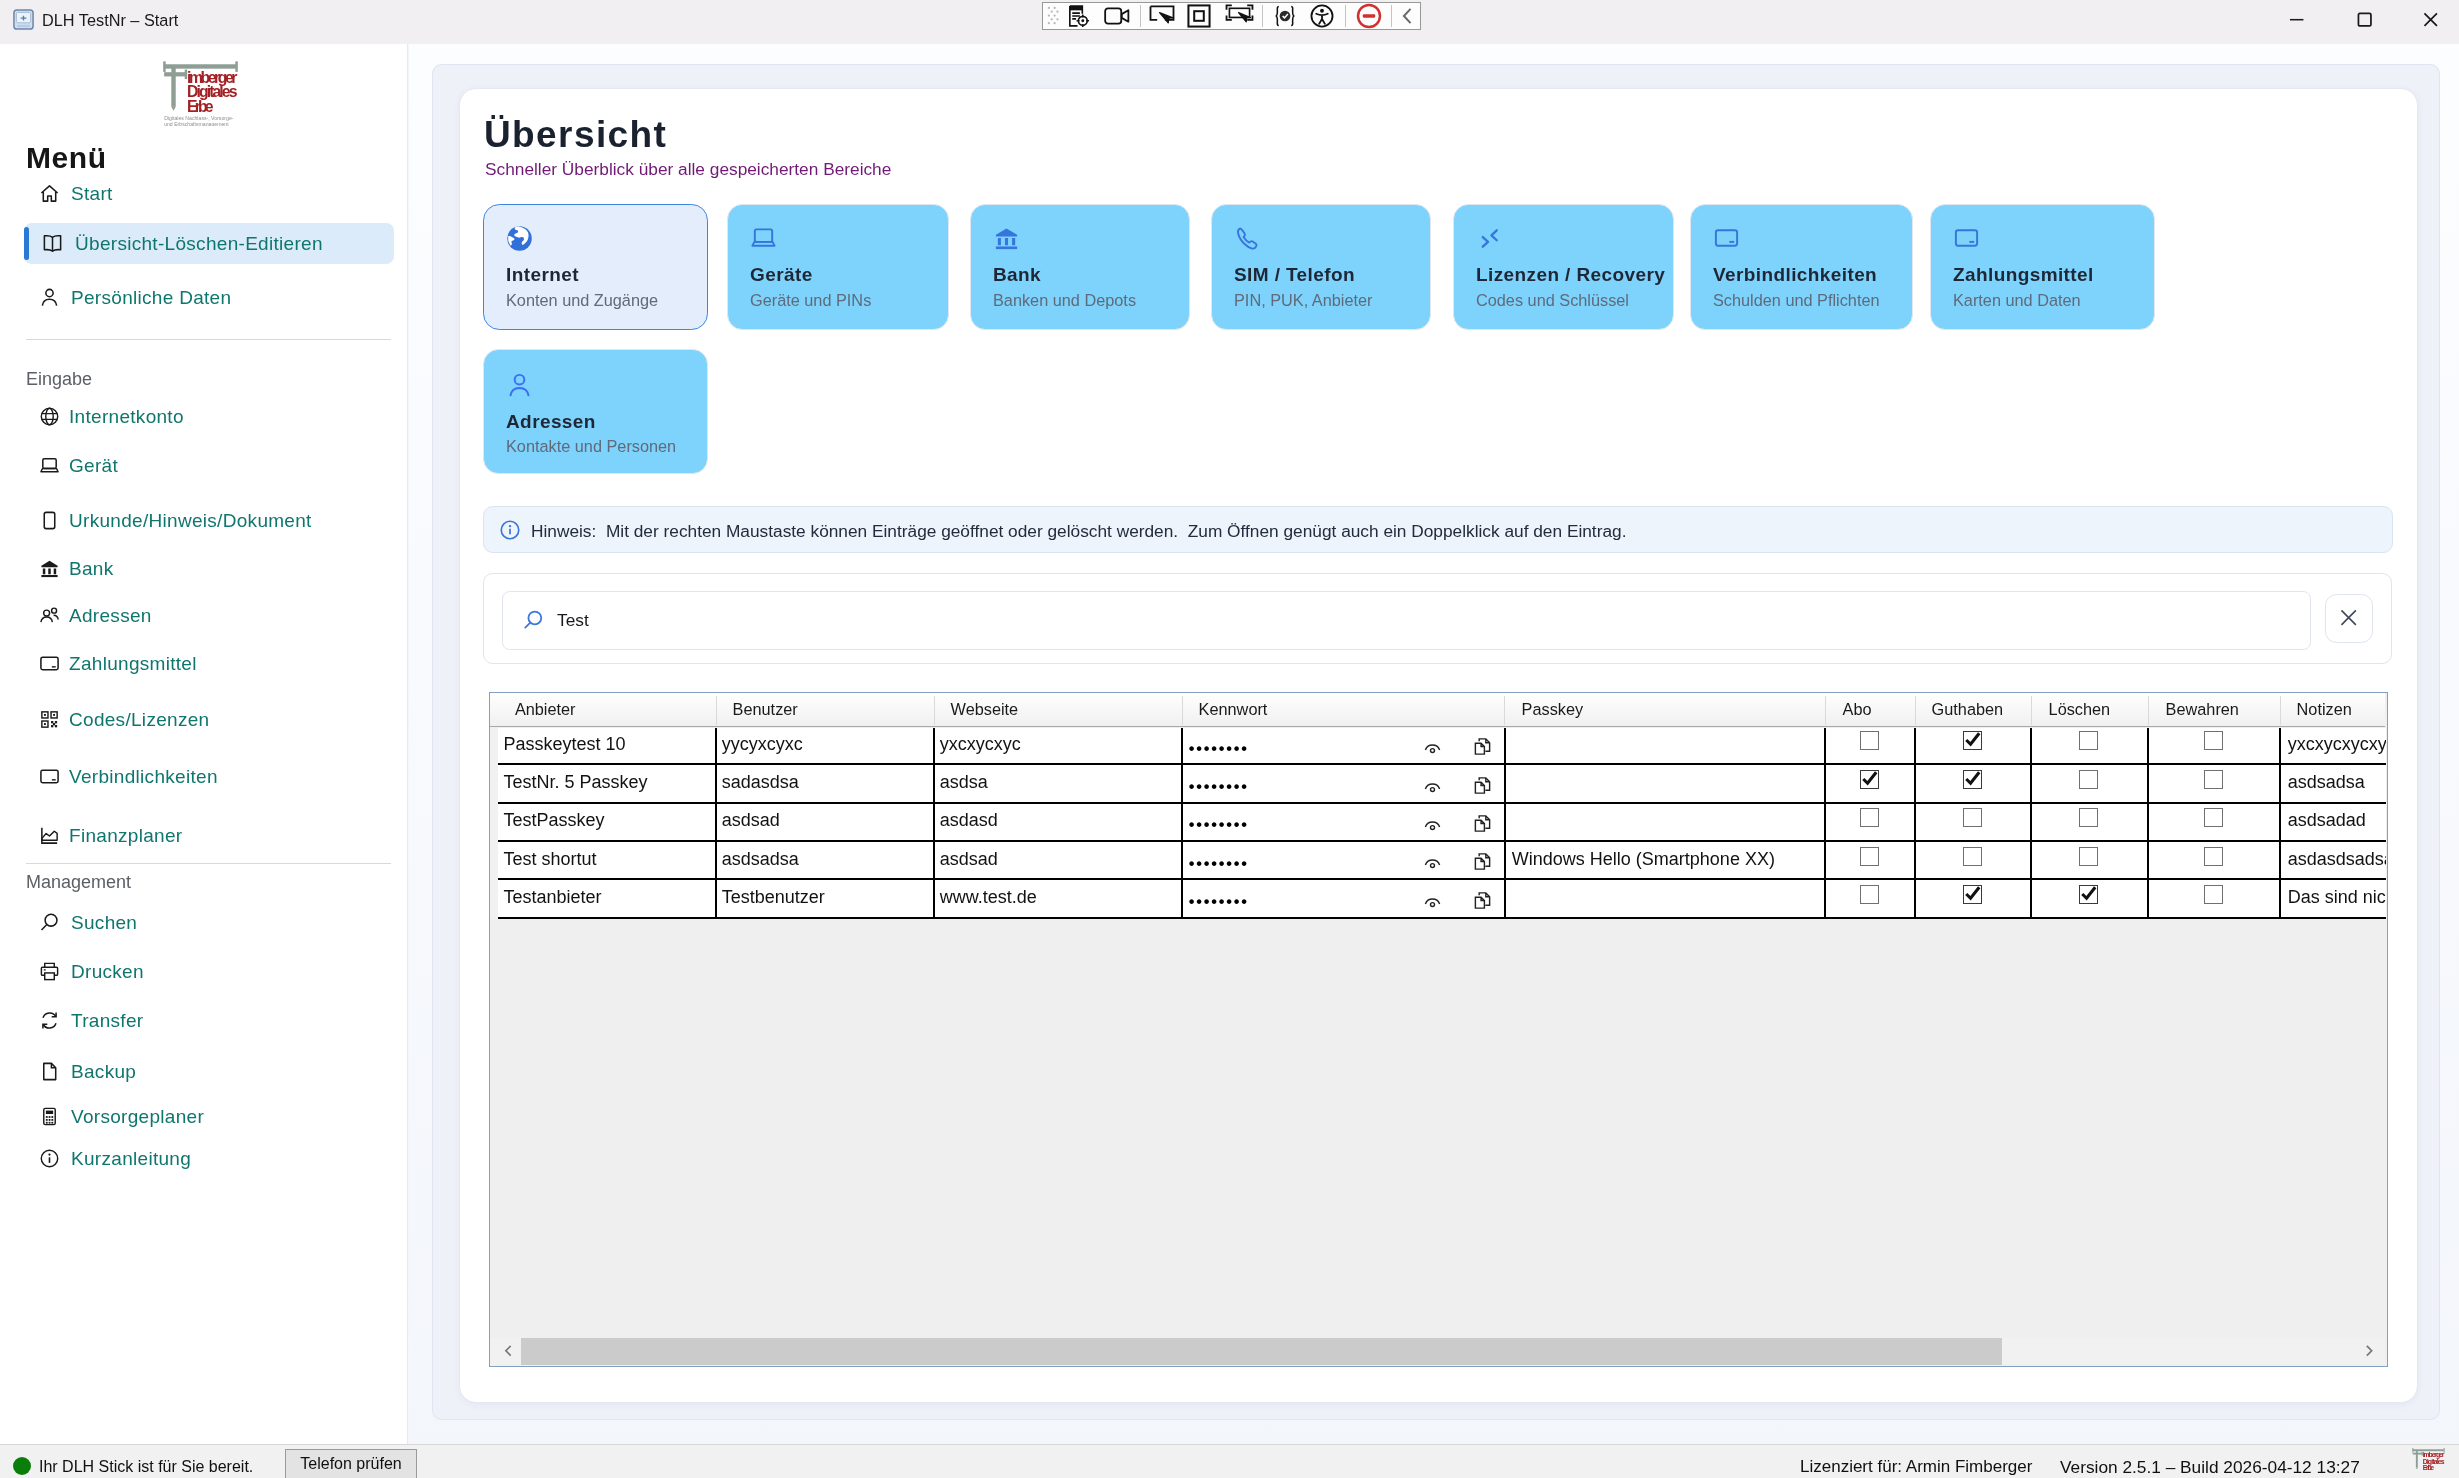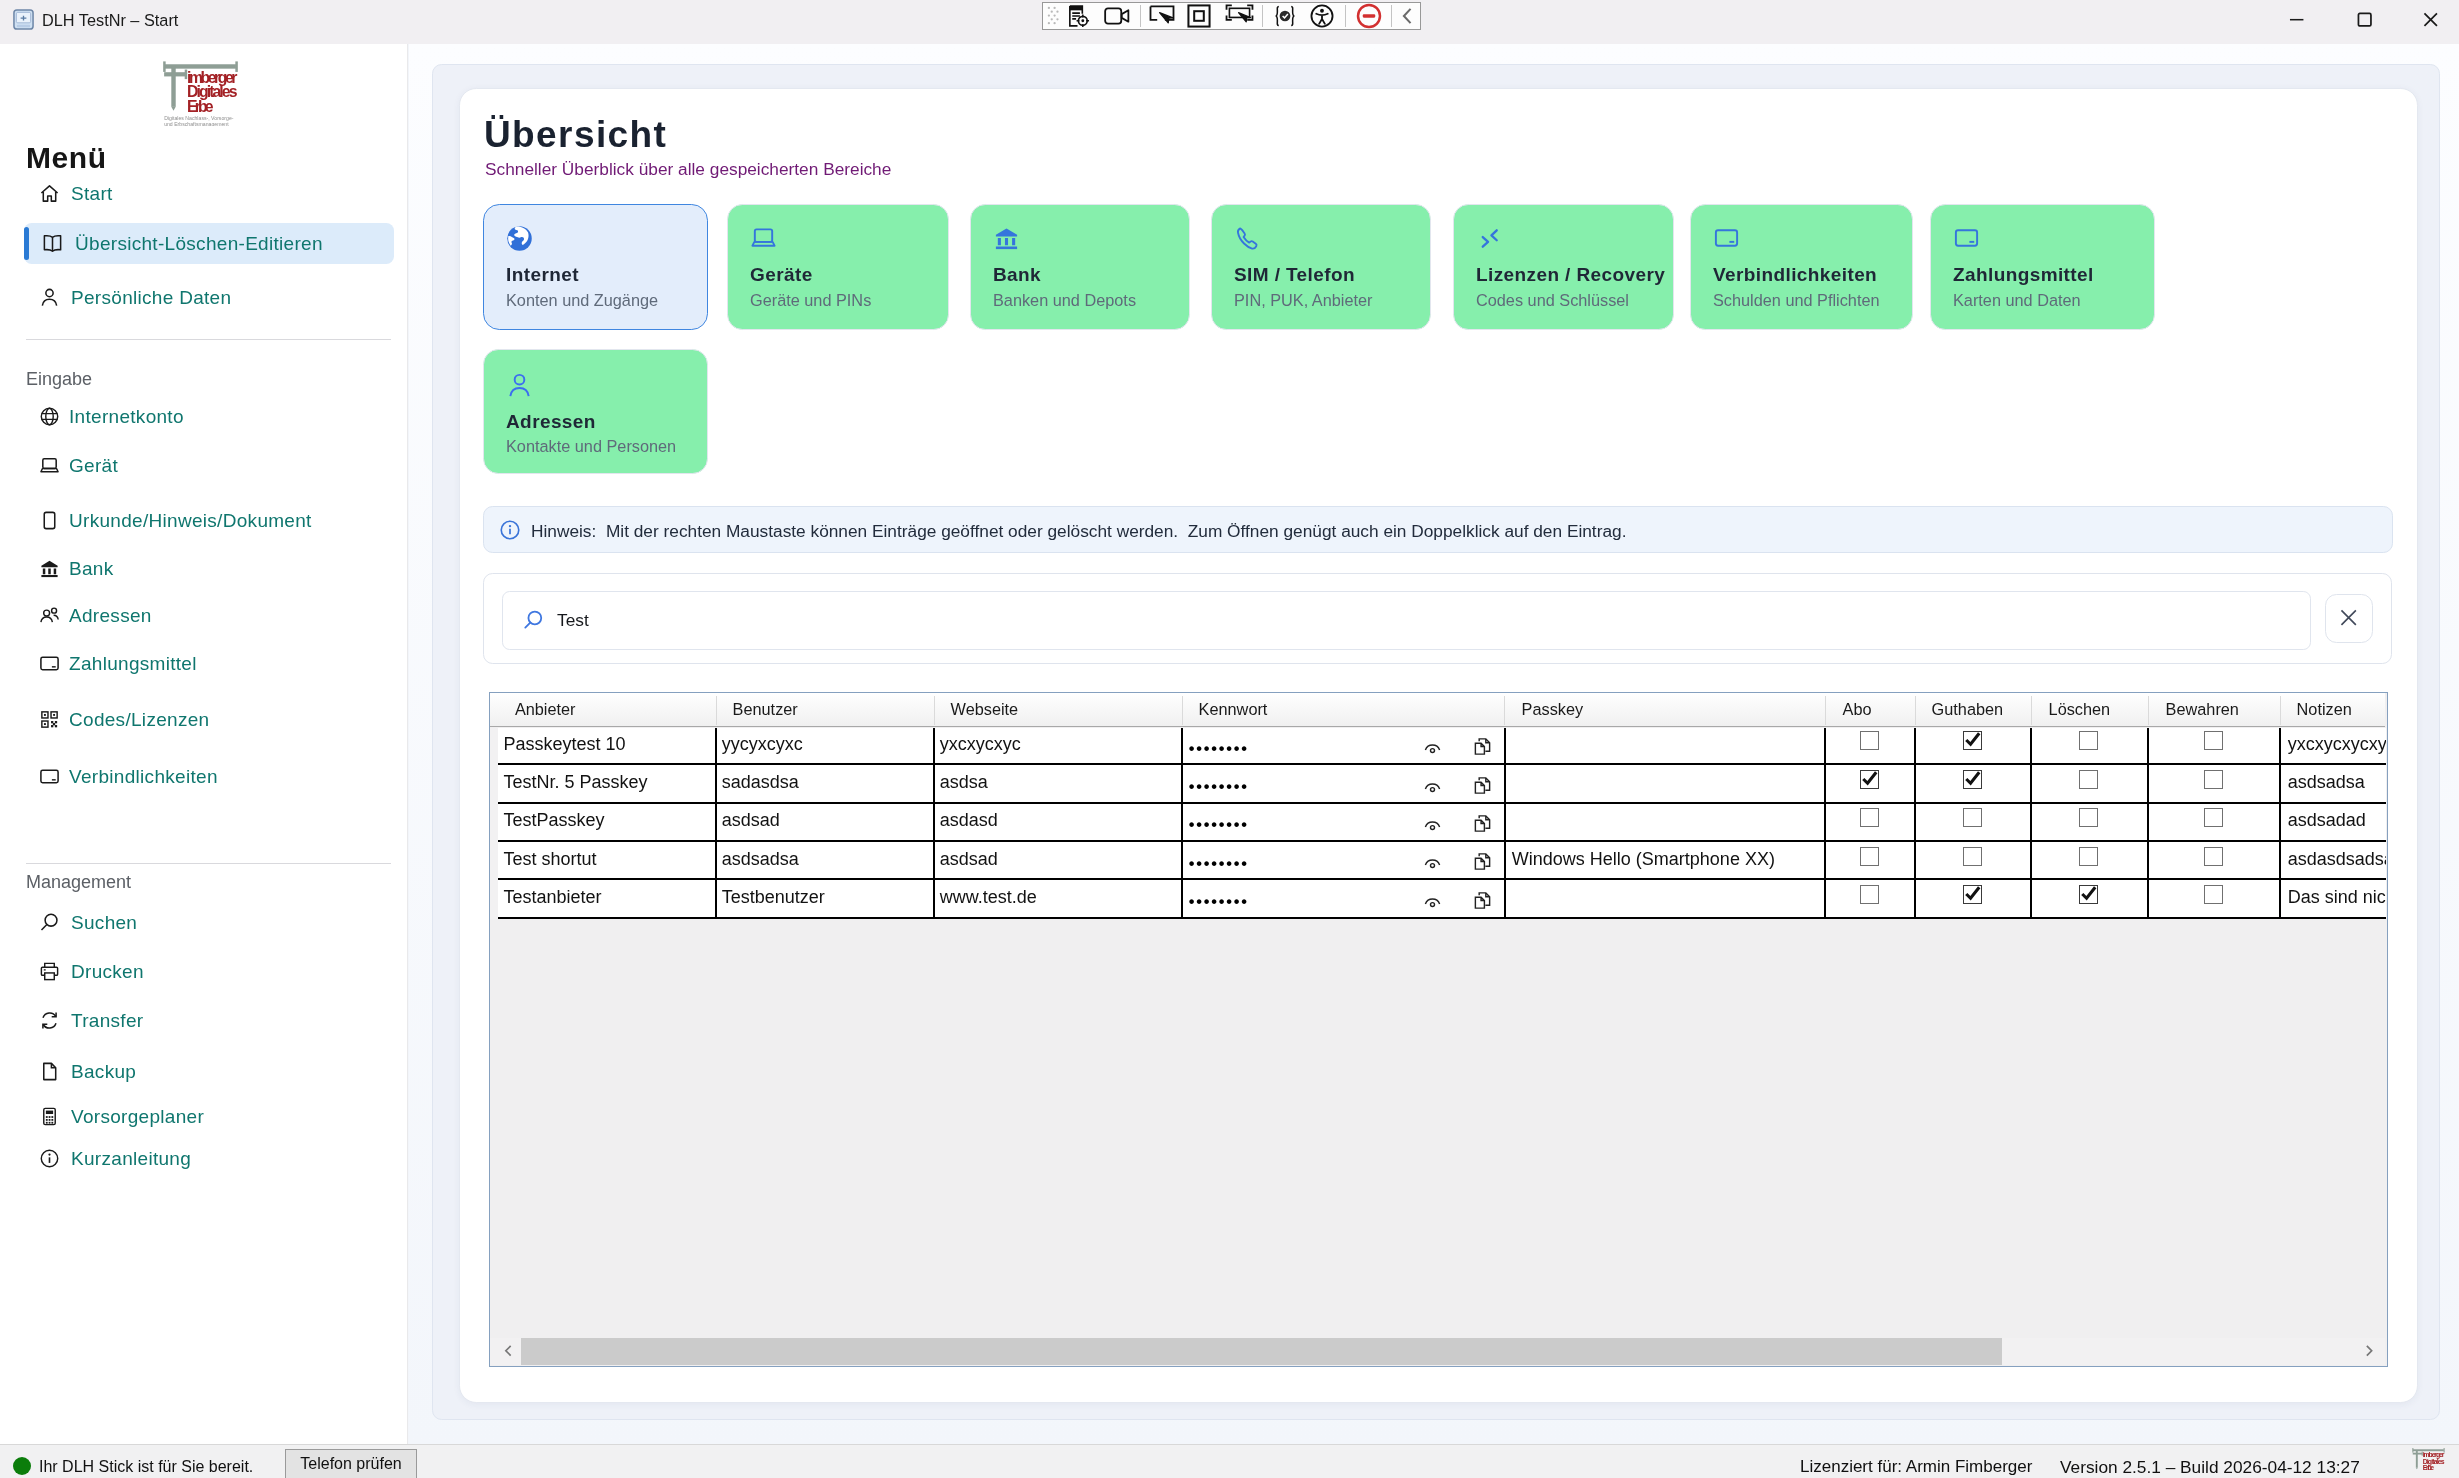--- a/index.html
+++ b/index.html
@@ -14,21 +14,21 @@
 .mitem { position:absolute; left:0; width:408px; height:38px; }
 .mitem .ic { position:absolute; left:39px; top:50%; margin-top:-10.6px; width:21px; height:21px; }
 .mitem .tx { position:absolute; left:71px; top:50%; transform:translateY(-52%); font-size:19px; letter-spacing:0.3px; color:#0f766e; white-space:nowrap; }
 .sep { position:absolute; left:26px; width:365px; height:1px; background:#d9d9dd; }
 .shead { position:absolute; left:26px; font-size:18px; font-weight:normal; color:#5c6066; }
 
 #main { position:absolute; left:409px; top:44px; width:2050px; height:1401px; background:linear-gradient(#fcfdff, #f3f6fb); }
 #panel { position:absolute; left:432px; top:64px; width:2008px; height:1356px; background:#eef1f8; border:1px solid #dfe5f0; border-radius:9.6px; }
 #card { position:absolute; left:459px; top:88px; width:1959px; height:1315px; background:#ffffff; border:1px solid #e4e8f0; border-radius:17.3px; box-shadow:0 1.9px 7.7px rgba(30,50,90,.05); }
 
-.bcard { position:absolute; top:204px; width:222px; height:126px; background:#86efac; border:1px solid #e2e6ee; border-radius:15.4px; }
+.bcard { position:absolute; top:204px; width:222px; height:126px; background:#7dd3fc; border:1px solid #e2e6ee; border-radius:15.4px; }
 .bcard .ci { position:absolute; left:22px; top:20px; width:27px; height:27px; }
 .bcard .ct { position:absolute; left:22px; top:59px; font-size:19px; font-weight:bold; letter-spacing:0.4px; color:#1f2736; white-space:nowrap; }
 .bcard .cs { position:absolute; left:22px; top:86px; font-size:16.3px; color:#5f6a7a; white-space:nowrap; }
 
 .hcell { position:absolute; top:0; height:34px; font-size:16.3px; color:#1a1a1a; padding-left:8.6px; line-height:33px; white-space:nowrap; overflow:hidden; }
 .dcell { position:absolute; font-size:18px; color:#121212; padding-left:5.8px; height:37px; line-height:33px; white-space:nowrap; overflow:hidden; }
 .vline { position:absolute; width:1.9px; background:#000; }
 .hline { position:absolute; height:1.9px; background:#000; left:0; width:100%; }
 .cbx { position:absolute; width:19px; height:19px; border:1.9px solid #707070; background:#fff; }
 .cbx.on { border-color:#3a3a3a; }
@@ -237,20 +237,27 @@
         </g>
       </svg>
     <div class="tx" style="left:69px">Codes/Lizenzen</div>
   </div>
   <div class="mitem" style="top:714px">
     <svg class="ic" viewBox="0 0 22 22">
         <rect x="2" y="4.5" width="18" height="13" rx="1.8" fill="none" stroke="#1a1a1a" stroke-width="1.6"></rect>
         <path d="M13.5 14.5h4" stroke="#1a1a1a" stroke-width="1.5"></path>
       </svg>
     <div class="tx" style="left:69px">Verbindlichkeiten</div>
+  </div>
+  <div class="mitem" style="top:773px">
+    <svg class="ic" viewBox="0 0 22 22">
+        <path d="M3 3v16h16" fill="none" stroke="#1a1a1a" stroke-width="1.6"></path>
+        <path d="M3 14l4.5-5 3.5 2.5L16 6.5l3 2.2V16H3z" fill="none" stroke="#1a1a1a" stroke-width="1.5" stroke-linejoin="round"></path>
+      </svg>
+    <div class="tx" style="left:69px">Finanzplaner</div>
   </div>
   <div class="sep" style="top:819px"></div>
   <div class="shead" style="top:828px">Management</div>
   <div class="mitem" style="top:860px">
     <svg class="ic" viewBox="0 0 22 22">
         <circle cx="12.6" cy="8.6" r="6.2" fill="none" stroke="#1a1a1a" stroke-width="1.6"></circle>
         <path d="M8 13.4L2.6 18.8" stroke="#1a1a1a" stroke-width="1.6"></path>
       </svg>
     <div class="tx">Suchen</div>
   </div>

